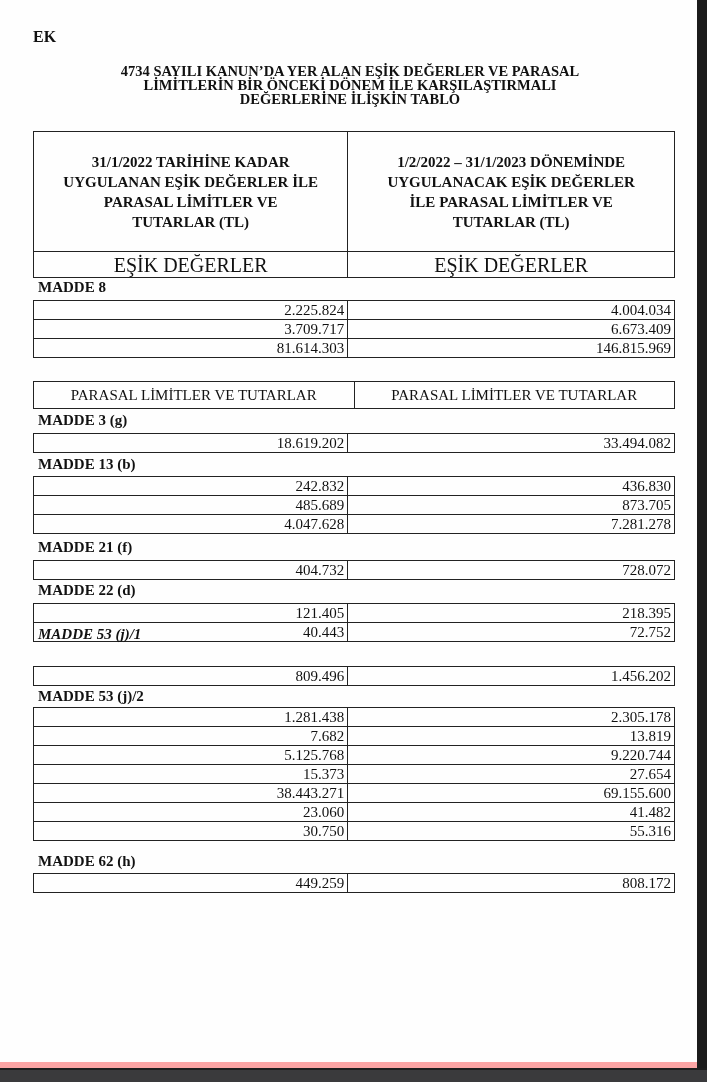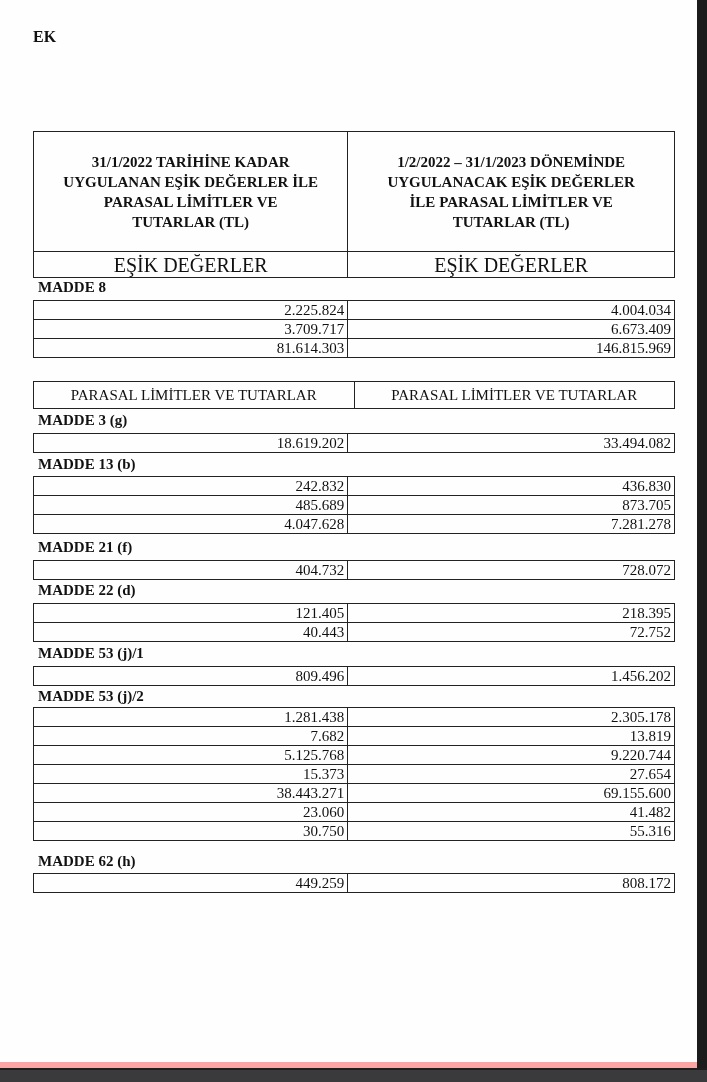--- a/index.html
+++ b/index.html
@@ -51,20 +51,25 @@
     .pl td { text-align: center; height: 27px; line-height: 25px; font-size: 15px; }
     .madde {
       position: absolute; left: 38px; font-weight: bold; font-size: 15px; line-height: 16px;
     }
   </style>
 </head>
 <body>
 
 <div class="page">
   <div class="ek">EK</div>
+  <div class="title">
+    <div>4734 SAYILI KANUN’DA YER ALAN EŞİK DEĞERLER VE PARASAL</div>
+    <div>LİMİTLERİN BİR ÖNCEKİ DÖNEM İLE KARŞILAŞTIRMALI</div>
+    <div>DEĞERLERİNE İLİŞKİN TABLO</div>
+  </div>
 
   <table style="top:131px;">
     <tbody>
         <tr class="hdr">
       <td class="l">
         <div>31/1/2022 TARİHİNE KADAR</div>
         <div>UYGULANAN EŞİK DEĞERLER İLE</div>
         <div>PARASAL LİMİTLER VE</div>
         <div>TUTARLAR (TL)</div>
       </td>
@@ -154,21 +159,21 @@
           <td class="l">121.405</td>
           <td class="r">218.395</td>
         </tr>
     <tr>
           <td class="l">40.443</td>
           <td class="r">72.752</td>
         </tr>
   </tbody>
     </table>
 
-  <div class="madde" style="top:645px;">MADDE 53 (j)/1</div>
+  <div class="madde" style="top:626px;font-style:italic;">MADDE 53 (j)/1</div>
   <table style="top:666px;">
     <tbody>
         <tr>
           <td class="l">809.496</td>
           <td class="r">1.456.202</td>
         </tr>
   </tbody>
     </table>
 
   <div class="madde" style="top:688px;">MADDE 53 (j)/2</div>

